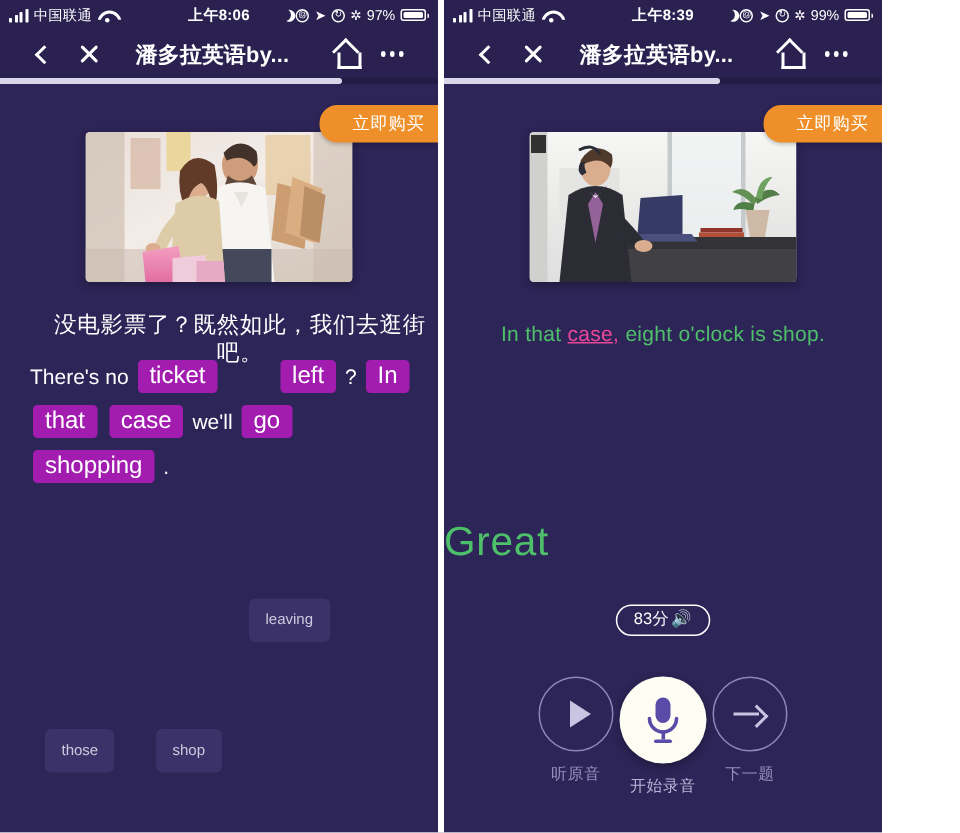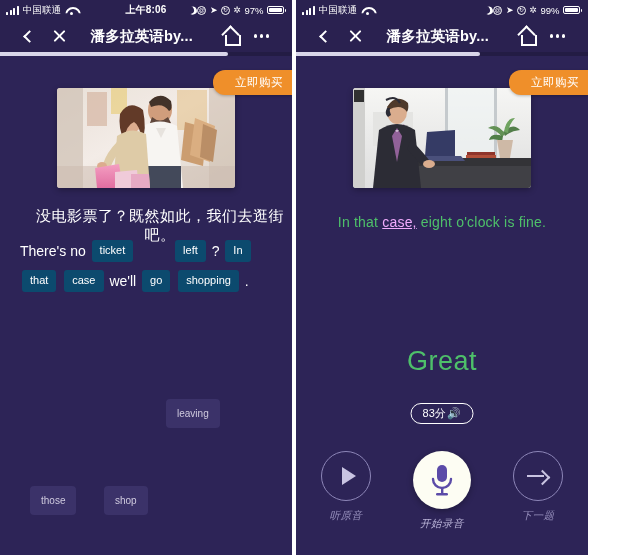--- a/index.html
+++ b/index.html
@@ -105,52 +105,52 @@
   .cn-line {
     position:absolute; left:0; right:0; top:151px; text-align:center;
     color:#fff; font-size:15px; letter-spacing:.5px;padding-left:28px;
   }
   .sentence {
     position:absolute; left:20px; right:16px; top:180px;
     color:#fff; font-size:14px; line-height:29px; text-align:left;
   }
   .sentence .w { vertical-align:middle; }
   .chip {
-    display:inline-block; background:#0c4a6e; color:#ffffff;
-    padding:3px 8px 4px; border-radius:3px; font-size:11px;
+    display:inline-block; background:#a21caf; color:#ffffff;
+    padding:3px 8px 4px; border-radius:3px; font-size:16px;
     line-height:15px; margin:0 2px; vertical-align:middle;text-align:center;
   }
   .spacer { display:inline-block; width:30px; }
   .bank-chip {
     position:absolute; background:#3b3269; color:#cfcade;
     border-radius:4px; font-size:10px; padding:7px 11px;
     line-height:15px;
   }
 
   
   .en-line {
     position:absolute; left:0; right:0; top:158px; text-align:center;
     font-size:14px; color:#4ec06a; letter-spacing:.2px;
   }
-  .en-line .hl { color:#f0abfc;text-decoration:underline; }
+  .en-line .hl { color:#ec4899;text-decoration:underline; }
   .great {
-    position:absolute; left:0; right:0; top:290px; text-align:center;
+    position:absolute; left:0; right:0; top:290px; 
     color:#4ec06a; font-size:27px; letter-spacing:.5px;
   }
   .score-badge {
     position:absolute; left:50%; transform:translateX(-50%); top:347px;
     border:1.4px solid #ffffff; border-radius:11px;
     padding:3px 11px; color:#fff; font-size:11px;
     display:flex; align-items:center; gap:2px; line-height:13px;
   }
   .spk { font-size:11px; line-height:11px; }
 
   .controls {
     position:absolute; left:0; right:0; top:395px;
-    display:flex; justify-content:center; align-items:flex-start; gap:38px;font-style:italic;
+    display:flex; justify-content:center; align-items:flex-start; 
   }
   .ctrl { width:58px; text-align:center; }
   .ctrl-circle {
     width:50px; height:50px; border-radius:50%;
     border:1.5px solid #8d86b8; margin:0 auto 8px;
     display:flex; align-items:center; justify-content:center;
   }
   .ctrl-circle.mic {
     width:58px; height:58px; background:#fdfdf3; border:none;
     box-shadow:0 2px 6px rgba(0,0,0,.3);
@@ -295,20 +295,21 @@
       <div class="sb-left">
         <span class="sig">
             <i></i>
             <i></i>
             <i></i>
             <i></i>
           </span>
         <span class="carrier">中国联通</span>
         <span class="wifi"></span>
       </div>
+      <div class="sb-time">上午8:39</div>
       <div class="sb-right">
         <span class="moon"></span>
         <span class="circled">@</span>
         <span class="ic">➤</span>
         <span class="circled">↻</span>
         <span class="ic">✲</span>
         <span>99%</span>
         <span class="batt">
             <i style="width:99%"></i>
           </span>
@@ -374,21 +375,21 @@
           <path d="M26 42 q18 -12 36 0 l6 58 h-48 z" fill="#26262f"></path>
           <path d="M44 40 l-5 8 5 26 5 -26 z" fill="#8f5d96"></path>
           <path d="M40 40 q4 5 8 0 l-4 4 z" fill="#f0f0f0"></path>
           <path d="M58 52 q12 12 18 20 l-8 5 q-7 -9 -14 -16 z" fill="#26262f"></path>
           <ellipse cx="76" cy="76" rx="6" ry="4" fill="#d9ab8b"></ellipse>
           <rect x="0" y="0" width="178" height="100" fill="#ffffff" opacity=".03"></rect>
         </svg>
       </div>
 
       <div class="en-line">
-        <span>In that </span><span class="hl">case,</span><span> eight o'clock is fine.</span>
+        <span>In that </span><span class="hl">case,</span><span> eight o'clock is shop.</span>
       </div>
 
       <div class="great">Great</div>
 
       <div class="score-badge">
         <span>83分</span>
         <span class="spk">🔊</span>
       </div>
 
       <div class="controls">

